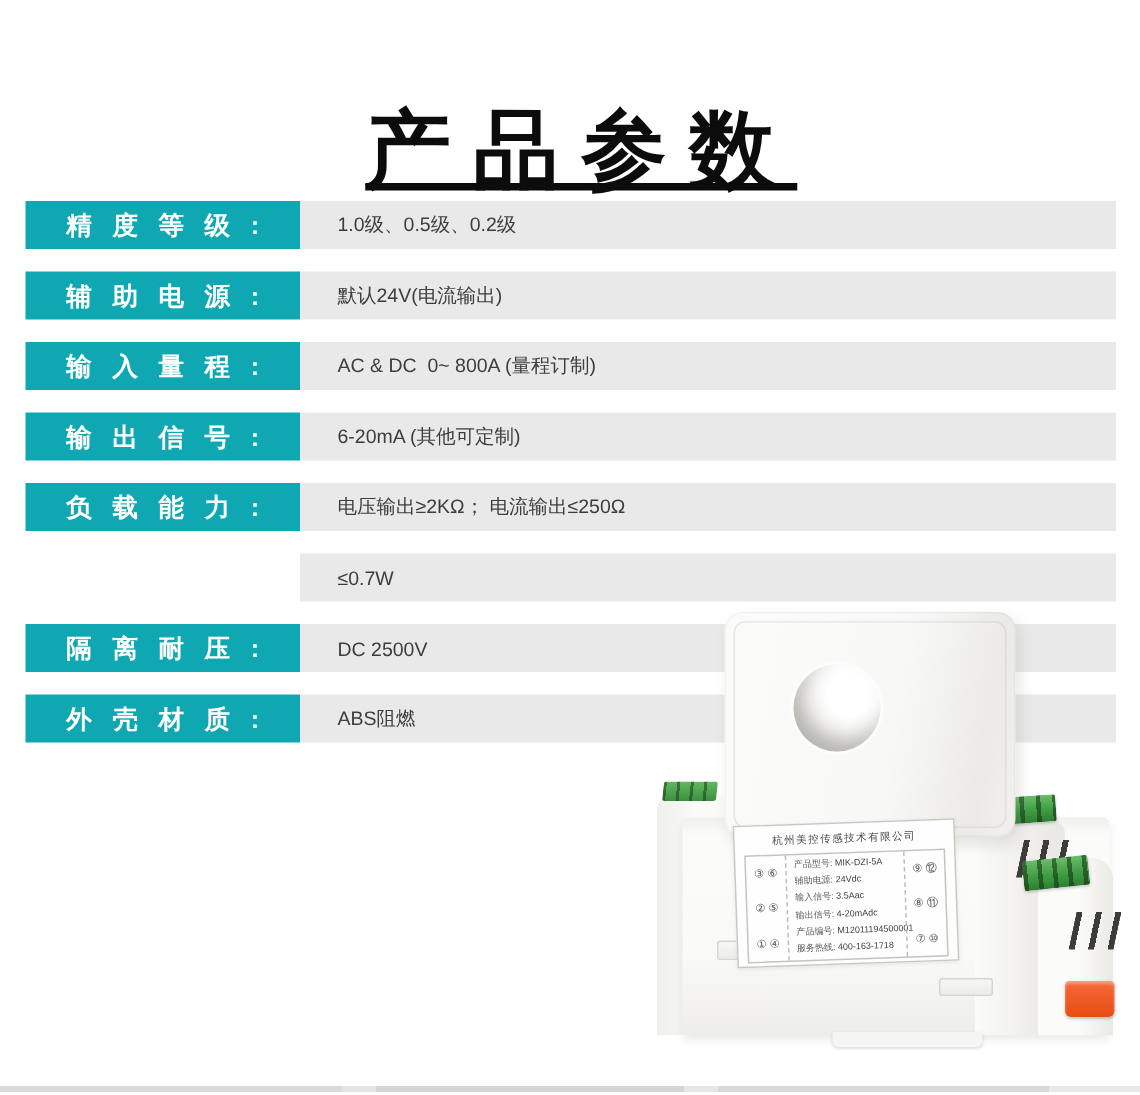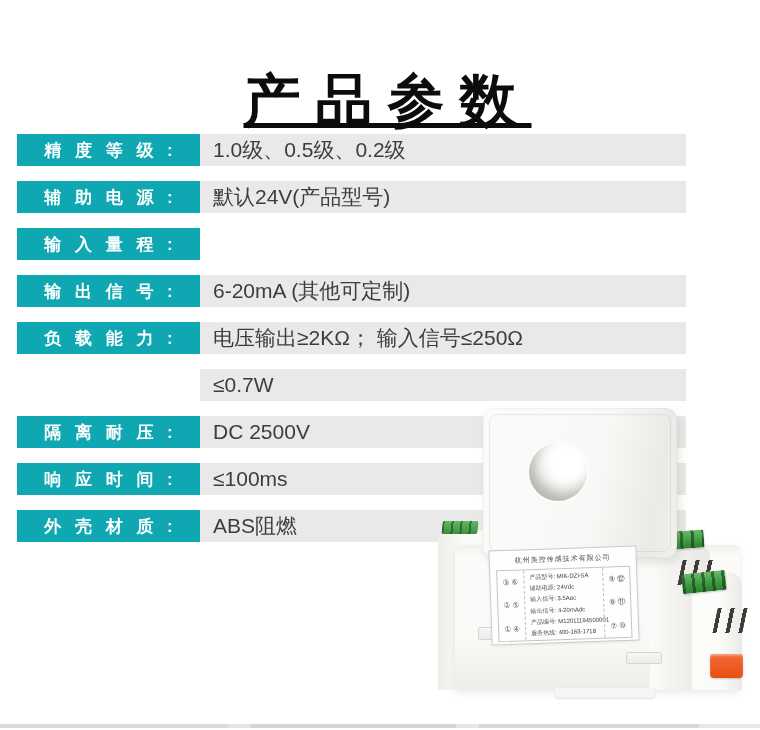--- a/index.html
+++ b/index.html
@@ -18,23 +18,23 @@
 
   .rows{position:absolute;top:134px;left:0;width:760px;}
   .param-row{position:relative;height:32px;margin-bottom:15px;border-radius:12px;}
   .param-label{
     position:absolute;left:17px;top:0;width:183px;height:32px;
     background:var(--accent);color:#ffffff;
     font-size:17px;font-weight:bold;word-spacing:9px;
     display:flex;align-items:center;justify-content:center;
   }
   .param-value{
-    position:absolute;left:200px;top:0;width:486px;height:32px;
-    background:var(--rowbg);color:#3d3d3d;font-size:21px;
-    display:flex;align-items:center;padding-left:13px;box-sizing:border-box;
+    position:absolute;left:200px;top:0;width:544px;height:32px;
+    background:var(--rowbg);color:#3d3d3d;font-size:13px;
+    display:flex;align-items:center;padding-left:25px;box-sizing:border-box;
     white-space:pre;
   }
 
   
   .device{position:absolute;left:430px;top:400px;width:330px;height:300px;z-index:5;}
   .head{
     position:absolute;left:53px;top:8px;width:194px;height:150px;border-radius:12px;
     background:linear-gradient(100deg,#fbfbfa 0%,#f8f8f6 58%,#ebeae7 86%,#f2f1ee 100%);
     box-shadow:inset 0 0 0 1px rgba(0,0,0,0.035), 3px 5px 9px rgba(120,120,112,0.18);
   }
@@ -136,43 +136,40 @@
 
 <h1 class="page-title">产品参数</h1>
 
 <div class="rows">
   <div class="param-row">
     <div class="param-label">精 度 等 级 :</div>
     <div class="param-value">1.0级、0.5级、0.2级</div>
   </div>
   <div class="param-row">
     <div class="param-label">辅 助 电 源 :</div>
-    <div class="param-value">默认24V(产品型号)</div>
+    <div class="param-value">默认24V(电流输出)</div>
   </div>
   <div class="param-row">
     <div class="param-label">输 入 量 程 :</div>
+    <div class="param-value">AC &amp; DC  0~ 800A (量程订制)</div>
   </div>
   <div class="param-row">
     <div class="param-label">输 出 信 号 :</div>
     <div class="param-value">6-20mA (其他可定制)</div>
   </div>
   <div class="param-row">
     <div class="param-label">负 载 能 力 :</div>
-    <div class="param-value">电压输出≥2KΩ； 输入信号≤250Ω</div>
+    <div class="param-value">电压输出≥2KΩ； 电流输出≤250Ω</div>
   </div>
   <div class="param-row">
     <div class="param-value">≤0.7W</div>
   </div>
   <div class="param-row">
     <div class="param-label">隔 离 耐 压 :</div>
     <div class="param-value">DC 2500V</div>
-  </div>
-  <div class="param-row">
-    <div class="param-label">响 应 时 间 :</div>
-    <div class="param-value">≤100ms</div>
   </div>
   <div class="param-row">
     <div class="param-label">外 壳 材 质 :</div>
     <div class="param-value">ABS阻燃</div>
   </div>
 </div>
 
 <div class="device">
   <div class="tower-left"></div>
   <div class="green-left"></div>

